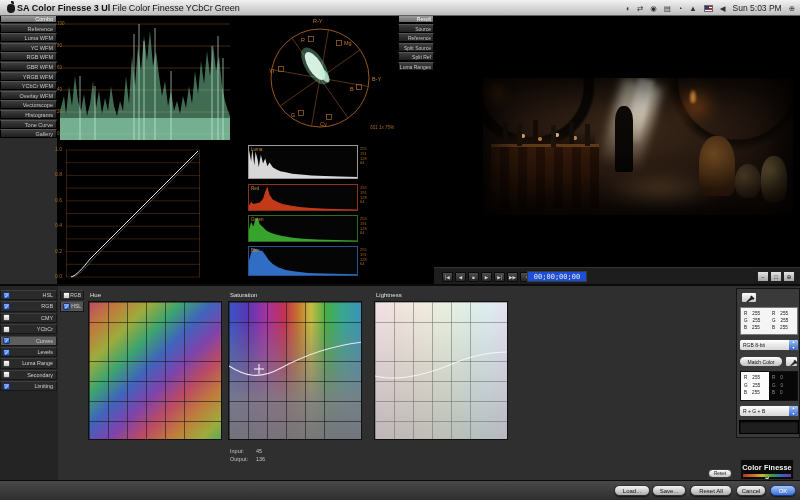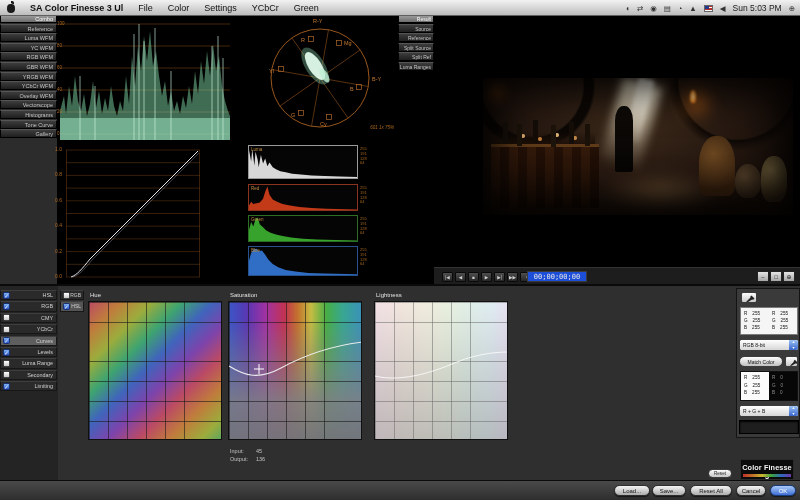--- a/index.html
+++ b/index.html
@@ -4,21 +4,21 @@
 <style>
   *{margin:0;padding:0;box-sizing:border-box;}
   html,body{background:#000;}
   #screen{position:relative;width:800px;height:500px;overflow:hidden;background:#2c2c2c;
     font-family:"Liberation Sans",sans-serif;-webkit-font-smoothing:antialiased;}
   .abs{position:absolute;}
 
   
   #menubar{position:absolute;left:0;top:0;width:800px;height:16px;
     background:linear-gradient(#f2f2f2,#bdbdbd);border-bottom:1px solid #5f5f5f;z-index:30;}
-  .menu-left{position:absolute;left:7px;top:0;height:16px;display:flex;align-items:center;gap:15px;
+  .menu-left{position:absolute;left:7px;top:0;height:16px;display:flex;align-items:center;gap:2px;
     font-size:9px;color:#111;}
   .apple{width:8px;height:9px;background:#1a1a1a;border-radius:45% 45% 48% 48%;position:relative;}
   .apple::after{content:"";position:absolute;right:1px;top:-3px;width:3px;height:3px;background:#1a1a1a;border-radius:0 60% 0 60%;}
   .app-name{font-weight:bold;}
   .menu-right{position:absolute;right:5px;top:0;height:16px;display:flex;align-items:center;gap:7px;
     font-size:8px;color:#222;}
   .status-ic{font-size:7.5px;color:#333;}
   .mini-flag{width:9px;height:7px;background:linear-gradient(#b03030 0 1.2px,#fff 1.2px 2.4px,#b03030 2.4px 3.6px,#fff 3.6px 4.8px,#b03030 4.8px 6px,#fff 6px);position:relative;border:0.5px solid #666;}
   .mini-flag::after{content:"";position:absolute;left:0;top:0;width:4px;height:3.5px;background:#243a8a;}
   .clock{font-size:8.5px;}
@@ -134,21 +134,21 @@
 <body>
 
 <div id="screen">
 
   <div id="menubar">
     <div class="menu-left">
       <span class="apple"></span>
       <span class="app-name">SA Color Finesse 3 Ul</span>
       <span>File</span>
       <span>Color</span>
-      <span>Settings</span>
+      <span>Finesse</span>
       <span>YCbCr</span>
       <span>Green</span>
     </div>
     <div class="menu-right">
       <span class="status-ic">◖</span>
       <span class="status-ic">⇄</span>
       <span class="status-ic">◉</span>
       <span class="status-ic">▤</span>
       <span class="status-ic">◔</span>
       <span class="status-ic">▲</span>

